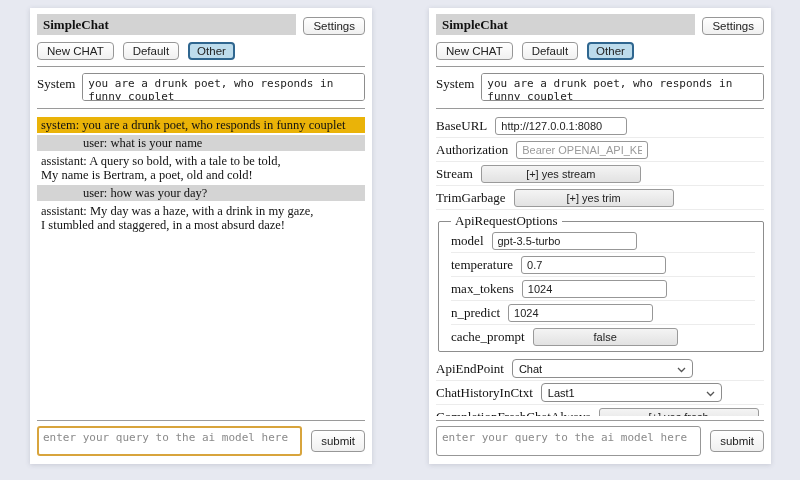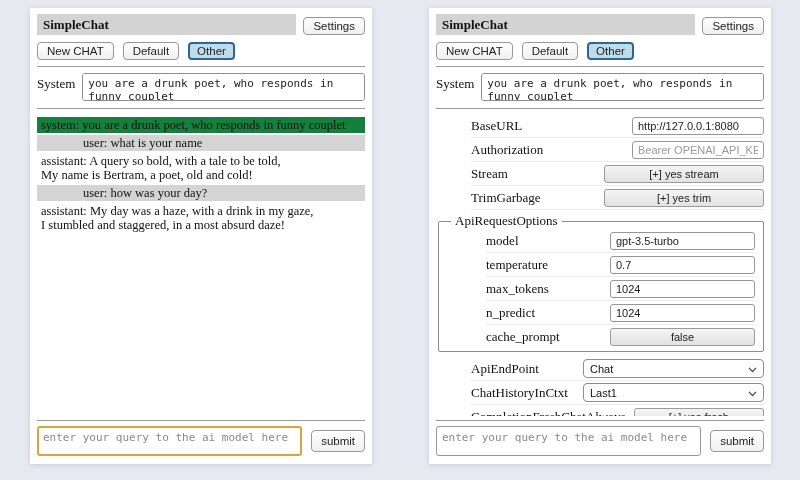--- a/index.html
+++ b/index.html
@@ -68,34 +68,32 @@
 
   .chat-log { flex: 1 1 auto; overflow: hidden; margin-top: 4px; }
   .msg {
     font: 12.5px "Liberation Serif", serif;
     color: #111;
     line-height: 14px;
     padding: 1px 4px;
     margin-bottom: 2px;
     white-space: pre-line;
   }
-  .msg.system    { background: #15803d; }
+  .msg.system    { background: #eab308; }
   .msg.user      { background: #d4d4d4; padding-left: 46px; }
   .msg.assistant { background: #ffffff; }
 
   .settings-list { flex: 1 1 auto; overflow: hidden; margin-top: 1px; }
   .set-row {
     display: flex;
     align-items: center;
-    justify-content: space-between;
     gap: 8px;
     padding: 2px 0 2px 0;
     border-bottom: 1px solid #ececec;
     min-height: 19px;
-    margin-left: 35px;
   }
   .set-label { font: 13px "Liberation Serif", serif; color: #111; white-space: nowrap; }
   .text-input {
     width: 132px;
     height: 18px;
     box-sizing: border-box;
     font: 11px "Liberation Sans", sans-serif;
     color: #222;
     border: 1px solid #979797;
     border-radius: 3px;

